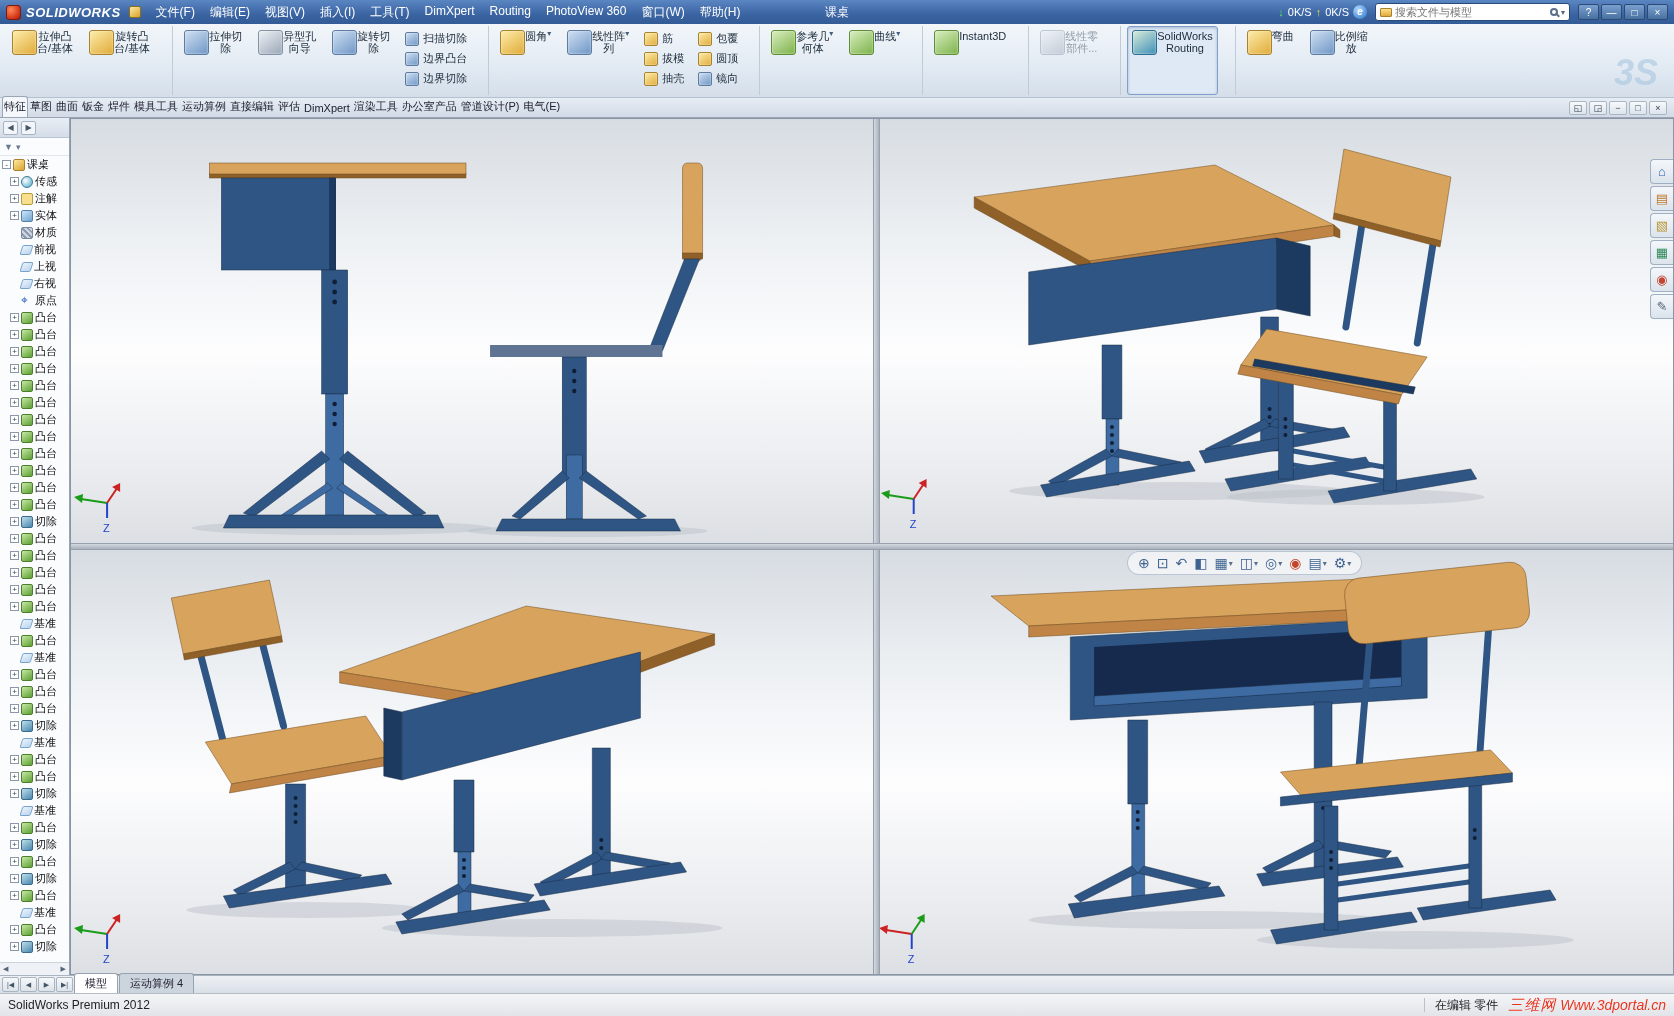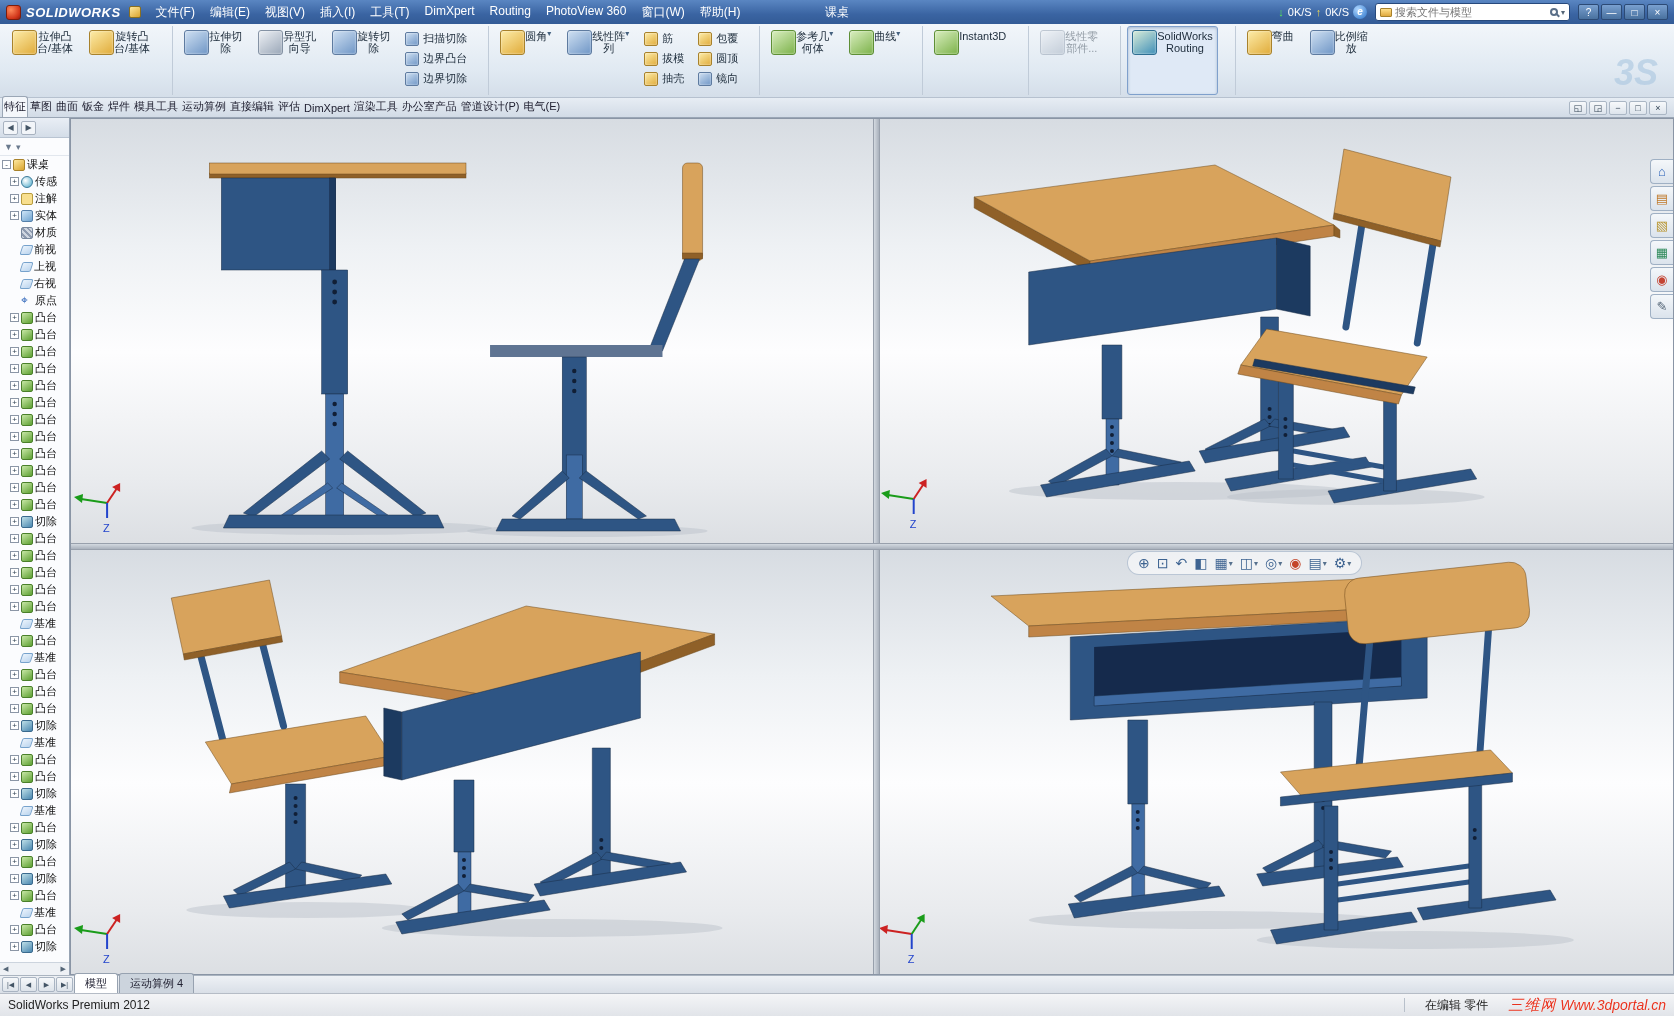--- a/index.html
+++ b/index.html
@@ -128,21 +128,21 @@
   #docbar{position:absolute;top:975px;left:0;width:100%;height:18px;display:flex;align-items:flex-end;gap:1px;
     background:linear-gradient(#eef1f5,#d9dfe7);border-top:1px solid #aab4c0;padding:0 2px}
   .dscr{width:17px;height:15px;font-size:7px;line-height:14px;text-align:center;color:#456;
     background:linear-gradient(#f6f8fa,#dde3ea);border:1px solid #a9b4c2;border-radius:2px;margin-bottom:1px;cursor:default}
   .dtab{font-size:11px;padding:2px 10px;border:1px solid #97a2b0;border-bottom:none;background:#ccd4dd;
     border-radius:3px 3px 0 0;white-space:nowrap;color:#223;cursor:default}
   .dtab.active{background:#fff}
 
   
   #statusbar{position:absolute;top:993px;left:0;width:100%;height:23px;display:flex;align-items:center;
-    background:linear-gradient(#f4f5f7,#e1e4e9);border-top:1px solid #b5bcc6;font-size:12px;color:#222;padding:0 8px;gap:20px}
+    background:linear-gradient(#f4f5f7,#e1e4e9);border-top:1px solid #b5bcc6;font-size:12px;color:#222;padding:0 8px;gap:10px}
   .sb-spacer{flex:1}
   .sb-sep{width:1px;height:14px;background:#b8c0ca}
   .wm{font-weight:normal;font-style:italic;font-size:14px;color:var(--watermark_red);text-shadow:0 0 1px #fff;white-space:nowrap}
   .wm .cn{font-size:15px;letter-spacing:1px}
 </style>
 </head>
 <body>
 
 <div id="app">
 

